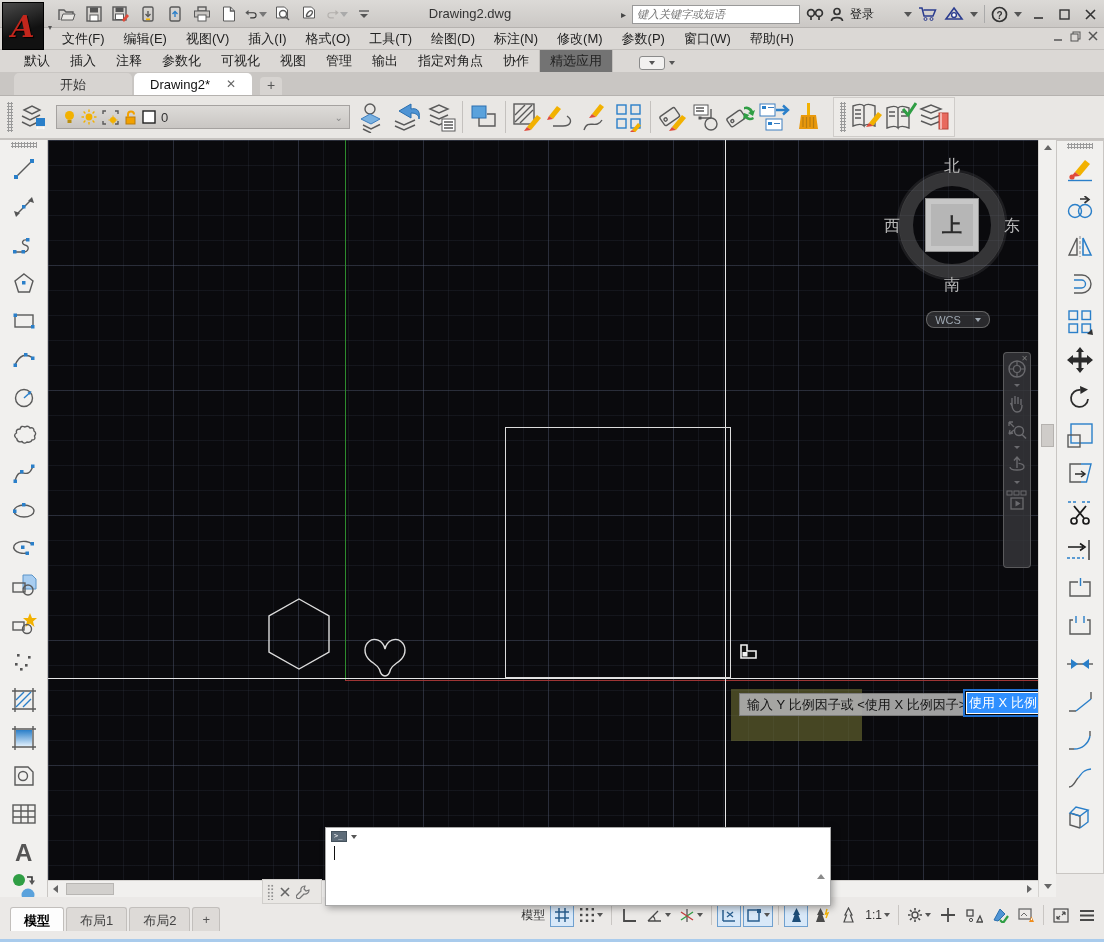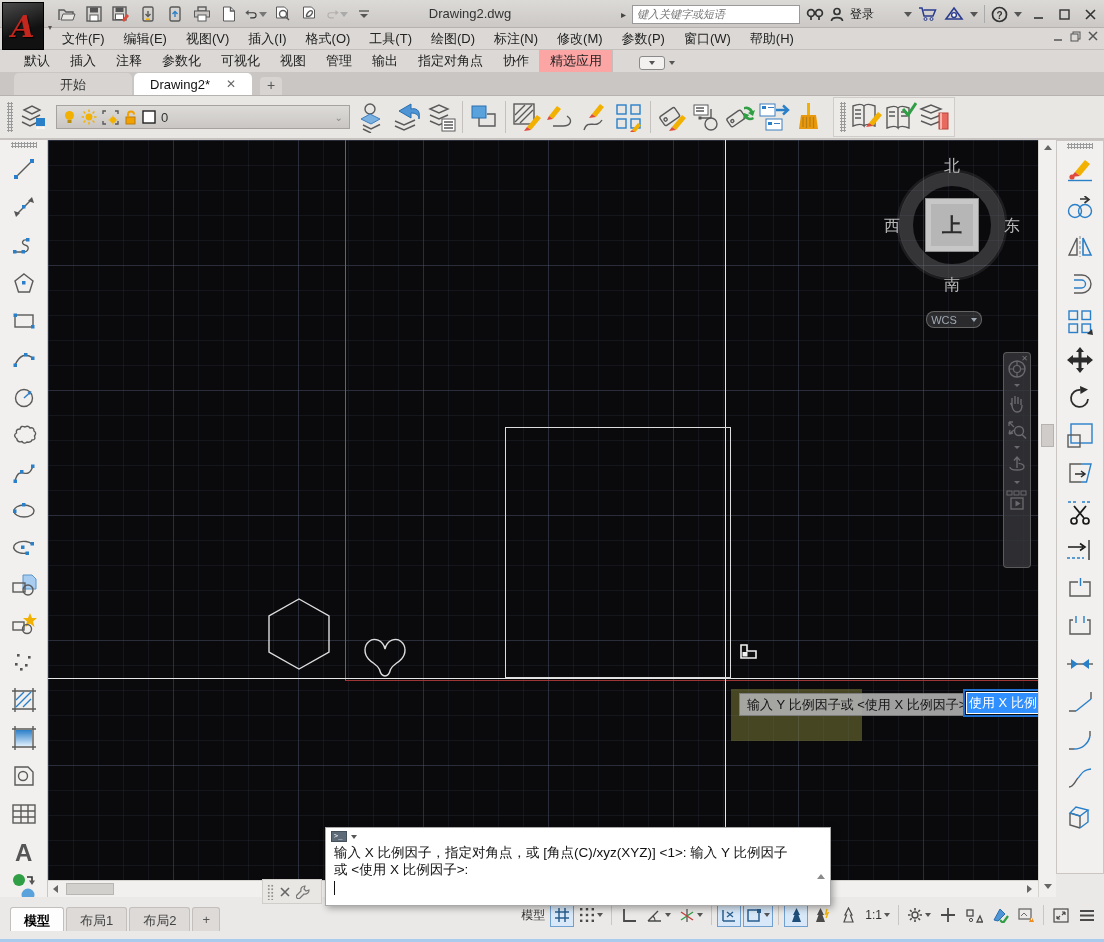--- a/index.html
+++ b/index.html
@@ -29,21 +29,21 @@
   #search-box{width:168px;height:19px;background:#fff;border:1px solid #999;font-style:italic;font-size:11px;color:#555;padding:0 4px;font-family:"Liberation Sans",sans-serif}
   .caret{width:0;height:0;border-left:4px solid transparent;border-right:4px solid transparent;border-top:5px solid #555}
   .wbtn{width:20px;height:18px;display:flex;align-items:center;justify-content:center}
   
   #menubar{left:0;top:28px;width:1104px;height:22px;background:#dbd8d5;border-bottom:1px solid #c2bfbc;display:flex;align-items:center;padding-left:62px;gap:19px}
   .menu-item{color:#222;font-size:13px;cursor:default}
   .mwin{position:absolute;right:6px;top:3px;display:flex;gap:7px;color:#555}
   
   #ribbontabs{left:0;top:50px;width:1104px;height:22px;background:#dbd8d5;display:flex;align-items:flex-end;padding-left:14px;gap:0}
   .rtab{padding:2px 10px;font-size:13px;color:#222}
-  .rtab.active{background:#fca5a5;border:1px solid #c2bfbc;border-bottom:none}
+  .rtab.active{background:#737373;border:1px solid #c2bfbc;border-bottom:none}
   #ribbon-min{margin-left:26px;margin-bottom:2px;display:flex;align-items:center;gap:4px}
   #ribbon-min .pill{width:26px;height:14px;border:1px solid #8a8a8a;border-radius:3px;background:#f2f1f0;display:flex;align-items:center;justify-content:center}
   
   #filetabs{left:0;top:72px;width:1104px;height:24px;background:#c9c6c3;display:flex;align-items:flex-end;padding-left:14px;gap:2px;border-bottom:1px solid #b5b2af}
   .ftab{height:22px;padding:3px 16px;border-radius:5px 5px 0 0;font-size:13px}
   .ftab.start{background:#d7d4d1;color:#333;width:118px;text-align:center}
   .ftab.active{background:#fff;color:#111;display:flex;gap:16px;align-items:center}
   .ftab .x{color:#666;font-size:12px}
   .fplus{width:22px;height:18px;background:#d7d4d1;border-radius:4px 4px 0 0;text-align:center;color:#555;font-size:14px;line-height:17px;margin-left:6px}
   
@@ -70,21 +70,21 @@
   .xaxis{left:297px;top:540px;width:693px;height:1px;background:#9e3434}
   .yaxis{left:297px;top:0;width:1px;height:540px;background:#2e8b2e}
   .ch-h{left:0;top:538px;width:990px;height:1px;background:#e6e6e6}
   .ch-v{left:677px;top:0;width:1px;height:740px;background:#e6e6e6}
   .drect{left:457px;top:287px;width:226px;height:251px;border:1px solid #dcdcdc}
   
   #viewcube{left:834px;top:18px;width:140px;height:140px}
   #viewcube .lbl{position:absolute;color:#b9b9b9;font-size:16px}
   #vc-square{left:43px;top:40px;width:54px;height:54px;background:#c7c7c7;border:1px solid #8e8e8e;display:flex;align-items:center;justify-content:center}
   #vc-square .inner{width:42px;height:42px;background:#b6b6b6;display:flex;align-items:center;justify-content:center;font-size:20px;font-weight:bold;color:#2b2b2b}
-  #wcs-btn{left:878px;top:171px;width:56px;height:17px;background:rgba(120,120,120,.30);border:1px solid rgba(140,140,140,.6);border-radius:8px;display:flex;align-items:center;justify-content:center;gap:14px;color:#9fa8b2;font-size:11px}
+  #wcs-btn{left:878px;top:171px;width:64px;height:17px;background:rgba(120,120,120,.30);border:1px solid rgba(140,140,140,.6);border-radius:8px;display:flex;align-items:center;justify-content:center;gap:14px;color:#9fa8b2;font-size:11px}
   
   #navbar{left:955px;top:212px;width:28px;height:216px;background:rgba(55,55,58,.82);border:1px solid rgba(95,95,98,.9);border-radius:4px;display:flex;flex-direction:column;align-items:center;padding-top:6px;gap:5px}
   #navbar .nx{position:absolute;right:2px;top:1px;color:#777;font-size:8px}
   
   #di-olive{left:683px;top:549px;width:131px;height:52px;background:rgba(130,130,58,.5)}
   #di-tip{left:691px;top:553px;height:23px;background:rgba(172,172,172,.93);border:1px solid #7d7d7d;color:#141414;font-size:13px;display:flex;align-items:center;padding:0 7px;white-space:nowrap}
   #di-input{left:917px;top:551px;height:24px;background:#fff;border:1px solid #0a0a0a;outline:2px solid #1f6fd0;display:flex;align-items:center;padding:0 1px;white-space:nowrap}
   #di-input .sel{background:#2f8fff;color:#fff;font-size:13px;padding:1px 2px}
   .cursor-badge{left:692px;top:504px}
   
@@ -906,24 +906,20 @@
       <svg width="14" height="14" viewBox="0 0 14 14">
         <path d="M9 1 a4 4 0 0 0 -4 5 L1 10 a1.8 1.8 0 0 0 3 3 L8 9 a4 4 0 0 0 5-4 l-3 1 -2-2 1-3 z" fill="none" stroke="#777" stroke-width="1.2"></path>
       </svg>
     </span>
 </div>
 <div id="cmdwin" class="abs">
   <div id="cmd-head">
     <span id="cmd-termicon">&gt;_</span>
     <span class="caret" style="border-top-width:4px;border-left-width:3.5px;border-right-width:3.5px"></span>
   </div>
-  <div id="cmd-hist">
-    <div>输入 X 比例因子，指定对角点，或 [角点(C)/xyz(XYZ)] &lt;1&gt;:  输入 Y 比例因子</div>
-    <div>或 &lt;使用 X 比例因子&gt;:</div>
-  </div>
   <div id="cmd-prompt">
       <span class="bar"></span>
     </div>
   <span id="cmd-up"></span>
 </div>
 
 <div id="bottombar" class="abs">
   <div class="abs ltabs">
     <span class="ltab active">模型</span>
     <span class="ltab">布局1</span>

